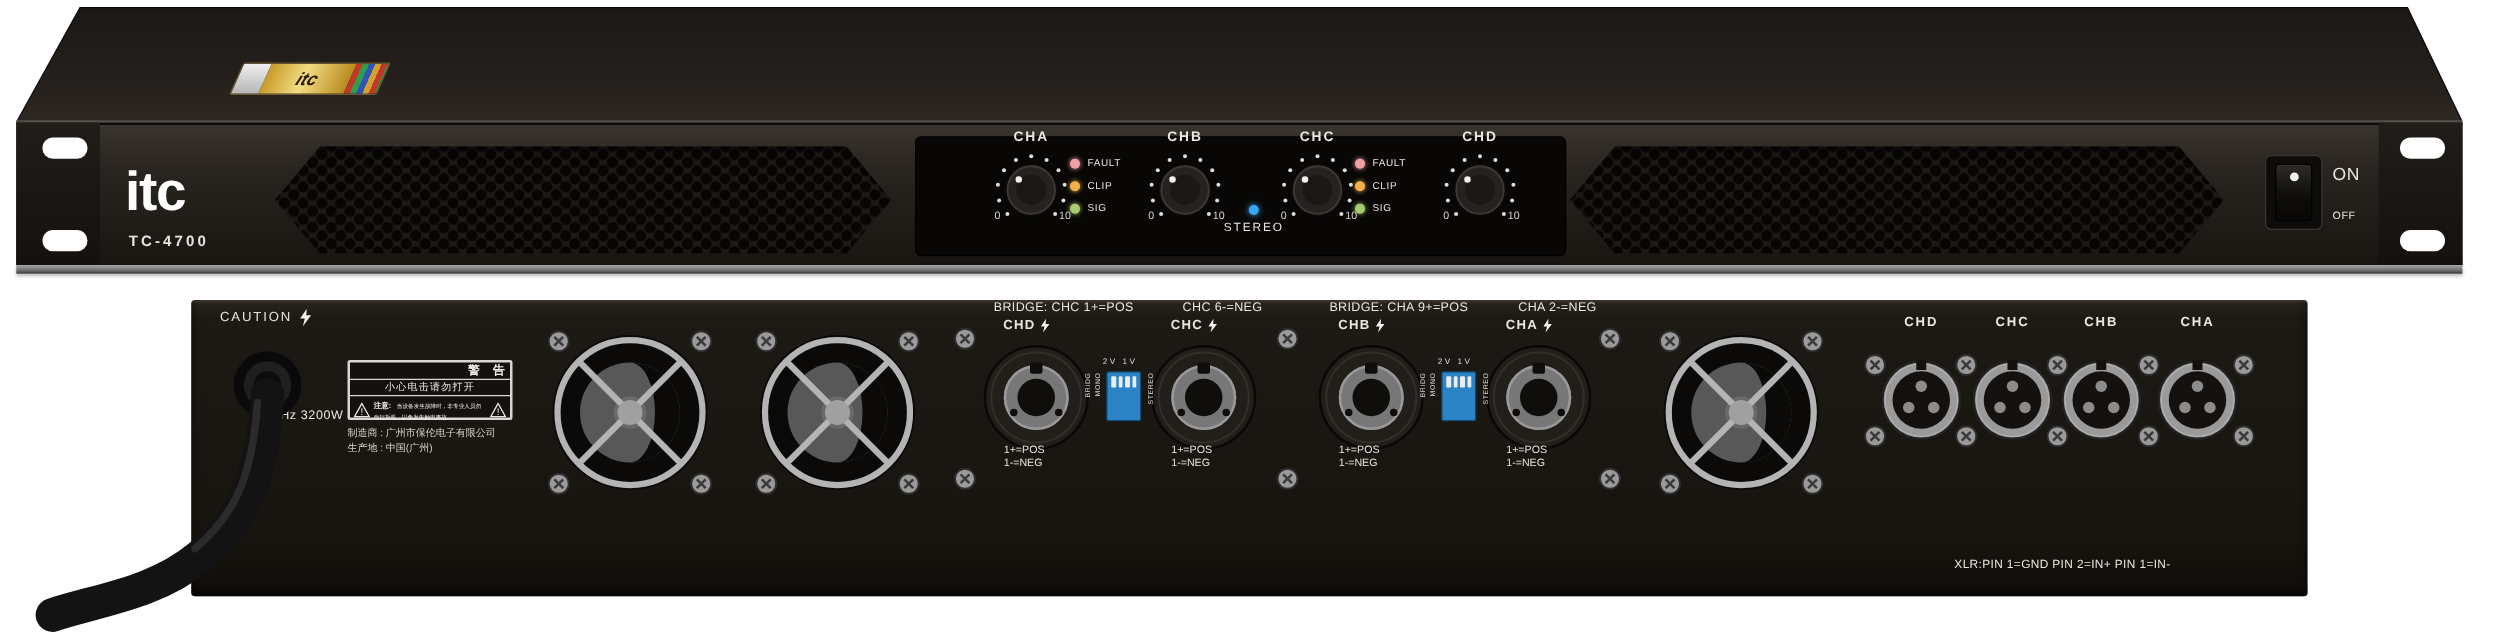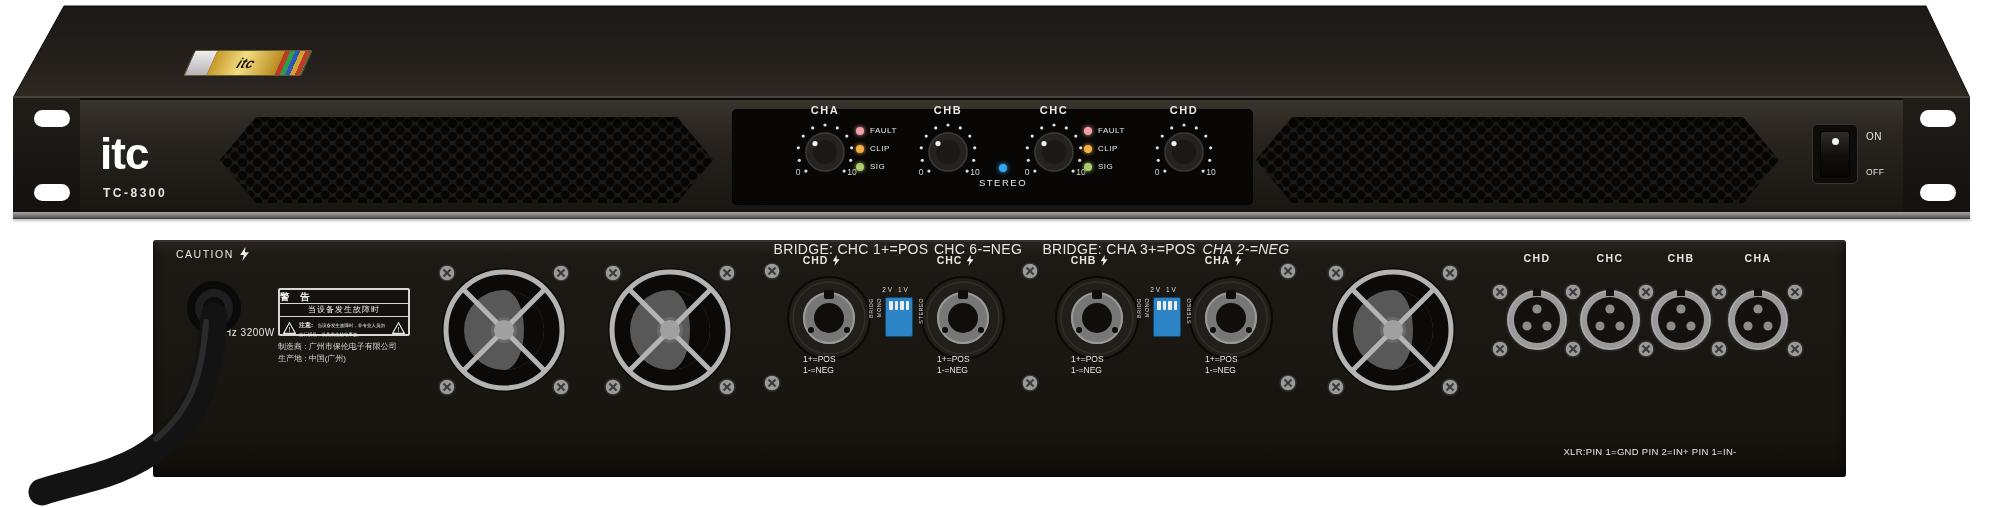--- a/index.html
+++ b/index.html
@@ -21,21 +21,21 @@
     box-shadow:inset 0 4px 8px rgba(0,0,0,.5);
   }
   .ctrlpanel{background:#080706;border-radius:4px;box-shadow:0 0 0 1px #000}
   .rearpanel{background:linear-gradient(180deg,#2b2620 0,#1d1914 6%,#18140f 80%,#100d0a);
     border-radius:3px;
     box-shadow:inset 0 2px 0 rgba(255,255,255,.07),inset 0 -4px 8px rgba(0,0,0,.6)}
   .chlab{font-size:11px;font-weight:700;letter-spacing:1.5px}
   .scl{font-size:8.5px;color:#d9d5cf}
   .led{position:absolute;width:8px;height:8px;border-radius:50%}
   .ledlab{font-size:8px;letter-spacing:.5px}
-  .bridge{font-size:14px;letter-spacing:.3px}
+  .bridge{font-size:10px;letter-spacing:.3px}
   .chan{font-size:10.5px;letter-spacing:1px;display:flex;align-items:center;font-weight:600}
   .posneg{font-size:8.5px;line-height:11px}
   .posneg span{display:block}
   .xlrlab{font-size:10.5px;letter-spacing:1.5px;font-weight:600}
   .dipt{position:absolute;top:0;left:0;right:0;text-align:center;font-size:6.5px;color:#dcdcdc;letter-spacing:2px}
   .dipv{position:absolute;writing-mode:vertical-rl;transform:rotate(180deg);font-size:5.5px;color:#d6d6d6;line-height:6px;letter-spacing:.5px}
   .dipbody{position:absolute;width:28px;height:40px;background:#2c84c6;border:1px solid #11486f;border-radius:2px;display:flex;gap:2px;padding:3px;align-items:flex-start}
   .dsl{width:4px;height:9px;background:#ececec;border-radius:1px}
 </style>
 </head>
@@ -64,53 +64,53 @@
   <div class="abs" style="left:13px;top:98px;width:1957px;height:114px;background:linear-gradient(180deg,#3a342e 0,#2a2520 30%,#221e1a 60%,#191511 100%);border-top:2px solid #0b0a09"></div>
 
   <div class="abs ear" style="left:13px;top:98px;width:67px;height:114px"></div>
   <div class="abs ear" style="left:1903px;top:98px;width:67px;height:114px"></div>
   <span class="abs hole" style="left:34px;top:110px"></span>
   <span class="abs hole" style="left:34px;top:184px"></span>
   <span class="abs hole" style="left:1920px;top:110px"></span>
   <span class="abs hole" style="left:1920px;top:184px"></span>
 
   <div class="abs" style="left:100px;top:132px;font-size:44px;font-weight:800;color:#fff;letter-spacing:-1px;line-height:1">itc</div>
-  <div class="abs" style="left:103px;top:186px;font-size:12px;letter-spacing:2.5px;color:#e8e5e0;font-weight:600">TC-8300</div>
+  <div class="abs" style="left:103px;top:186px;font-size:12px;letter-spacing:2.5px;color:#e8e5e0;font-weight:600">TC-4700</div>
 
   <div class="abs grille" style="left:220px;top:117px;width:493px;height:86px"></div>
   <div class="abs ctrlpanel" style="left:733px;top:110px;width:519px;height:94px"></div>
   <div class="abs grille" style="left:1256px;top:117px;width:523px;height:86px"></div>
 
   <span class="abs" style="left:999px;top:164px;width:8px;height:8px;border-radius:50%;background:#37a6f0;box-shadow:0 0 5px #37a6f0"></span>
   <div class="t cx" style="left:1003px;top:177px;font-size:9.5px;letter-spacing:1.5px">STEREO</div>
 
   <div class="abs" style="left:1812px;top:124px;width:46px;height:60px;background:#0d0c0a;border:1px solid #3a352f;border-radius:5px">
     <div class="abs" style="left:7px;top:6px;width:30px;height:46px;background:linear-gradient(180deg,#2e2b28,#0f0e0c 55%,#080705);border-radius:3px;border:1px solid #000">
       <span class="abs" style="left:11px;top:6px;width:7px;height:7px;background:#f2f2ef;border-radius:50%"></span>
     </div>
   </div>
-  <div class="t" style="left:1866px;top:131px;font-size:10px;letter-spacing:.5px">ON</div>
+  <div class="t" style="left:1866px;top:131px;font-size:14px;letter-spacing:.5px">ON</div>
   <div class="t" style="left:1866px;top:167px;font-size:8.5px;letter-spacing:.5px">OFF</div>
 
   <div class="abs" style="left:13px;top:212px;width:1957px;height:7px;background:linear-gradient(180deg,#a8a8a8,#666 70%,#333);box-shadow:0 2px 3px rgba(0,0,0,.25)"></div>
 
   <div class="abs rearpanel" style="left:153px;top:240px;width:1693px;height:237px"></div>
 
   <div class="t" style="left:176px;top:247px;font-size:10.5px;letter-spacing:1.5px;display:flex;align-items:center">
     <span>CAUTION</span>
     <svg width="9" height="14" viewBox="0 0 10 16" style="margin-left:6px">
       <polygon points="6,0 0,9 4.2,9 2.5,16 10,6 5.6,6" fill="#f0f0ea"></polygon>
     </svg>
   </div>
 
   <div class="t" style="left:212px;top:327px;font-size:10px;letter-spacing:.5px">50Hz 3200W</div>
 
   <div class="abs" style="left:278px;top:288px;width:132px;height:48px;background:#14110e;border:2px solid #d8d6d2;border-radius:2px;color:#f0efec">
-    <div style="text-align:left;font-size:9.5px;font-weight:700;letter-spacing:4px;border-bottom:1px solid #d8d6d2;line-height:13px">警 告</div>
-    <div style="text-align:center;font-size:8px;letter-spacing:1px;border-bottom:1px solid #d8d6d2;line-height:12px">当设备发生故障时</div>
+    <div style="text-align:right;font-size:9.5px;font-weight:700;letter-spacing:4px;border-bottom:1px solid #d8d6d2;line-height:13px">警 告</div>
+    <div style="text-align:center;font-size:8px;letter-spacing:1px;border-bottom:1px solid #d8d6d2;line-height:12px">小心电击请勿打开</div>
     <div style="display:flex;align-items:center;gap:3px;padding:2px 3px">
       <svg width="13" height="12" viewBox="0 0 13 12">
         <polygon points="6.5,.8 12.4,11.4 .6,11.4" fill="none" stroke="#e8e8e8" stroke-width="1.1"></polygon>
         <text x="6.5" y="10" font-size="8" fill="#e8e8e8" text-anchor="middle">!</text>
       </svg>
       <div style="flex:1;line-height:5px">
         <span style="font-size:6px;font-weight:700">注意:</span>
         <span style="font-size:4.5px">当设备发生故障时，非专业人员勿自行拆机，以免发生触电事故。</span>
       </div>
       <svg width="13" height="12" viewBox="0 0 13 12">
@@ -541,22 +541,22 @@
   <div class="dipv" style="left:2px;top:12px">BRIDG</div>
   <div class="dipv" style="left:10px;top:12px">MONO</div>
   <div class="dipbody" style="left:19px;top:11px">
     <span class="dsl"></span>
         <span class="dsl"></span>
         <span class="dsl"></span>
         <span class="dsl"></span>
   </div>
   <div class="dipv" style="right:2px;top:12px">STEREO</div>
     </div>
-    <div class="t bridge cx abs" style="left: 1119px; top: 241px;">BRIDGE: CHA 3+=POS</div>
-    <div class="t bridge cx abs" style="left: 1246px; top: 241px; font-style: italic;">CHA 2-=NEG</div>
+    <div class="t bridge cx abs" style="left: 1119px; top: 241px;">BRIDGE: CHA 9+=POS</div>
+    <div class="t bridge cx abs" style="left: 1246px; top: 241px;">CHA 2-=NEG</div>
     <div class="t chan cx abs" style="left: 1089px; top: 254px;">
       <span>CHB</span>
       <svg width="7" height="11" viewBox="0 0 10 16" style="margin-left:4px">
         <polygon points="6,0 0,9 4.2,9 2.5,16 10,6 5.6,6" fill="#f5f5f0"></polygon>
       </svg>
     </div>
     <div class="abs" style="left: 1047px; top: 268px; width: 100px; height: 100px;"><svg width="100" height="100" viewBox="0 0 100 100">
     <circle cx="50" cy="50" r="41" fill="#221f1b" stroke="#0a0908" stroke-width="2"></circle>
     <circle cx="50" cy="50" r="36" fill="none" stroke="#383329" stroke-width="1.5" opacity=".8"></circle>
     <circle cx="50" cy="50" r="26" fill="#777"></circle>

